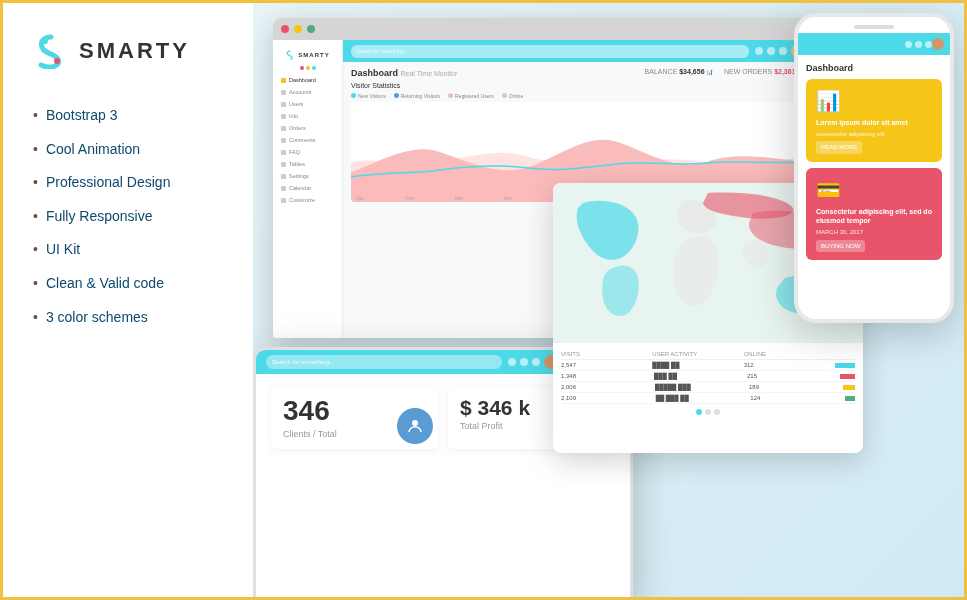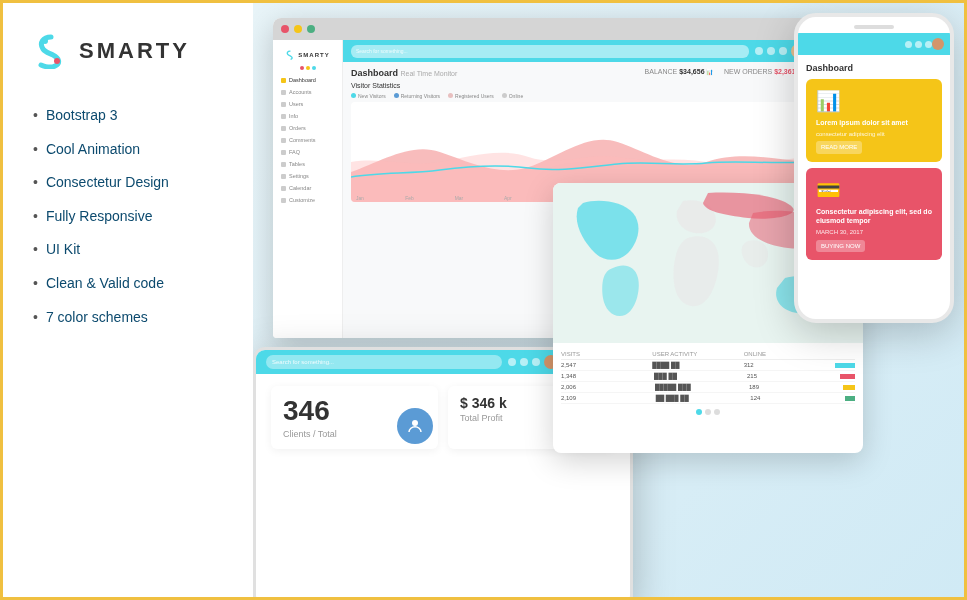--- a/index.html
+++ b/index.html
@@ -496,25 +496,25 @@
         <path d="M18 4 C10 4, 6 10, 10 16 C12 19, 16 20, 20 22 C26 25, 28 30, 22 33 C16 36, 8 32, 8 32" fill="none" stroke="#4dd9e8" stroke-width="5" stroke-linecap="round"></path>
         <circle cx="12" cy="8" r="3" fill="#4dd9e8"></circle>
         <circle cx="24" cy="28" r="3" fill="#e85469"></circle>
       </svg>
       <span class="logo-text">SMARTY</span>
     </div>
 
     <ul class="feature-list">
     <li>Bootstrap 3</li>
         <li>Cool Animation</li>
-        <li>Consectetur Design</li>
+        <li>Professional Design</li>
         <li>Fully Responsive</li>
         <li>UI Kit</li>
         <li>Clean &amp; Valid code</li>
-        <li>7 color schemes</li>
+        <li>3 color schemes</li>
       </ul>
   </div>
 
   <div class="right-panel">
 
     <div class="desktop-mockup">
       <div class="desktop-top-bar">
         <div class="desktop-dot" style="background:#e85469;"></div>
         <div class="desktop-dot" style="background:#f5c518;"></div>
         <div class="desktop-dot" style="background:#4caf82;"></div>
@@ -660,21 +660,21 @@
           <div class="tablet-stat-icon blue">
             <svg width="18" height="18" viewBox="0 0 24 24" fill="white">
               <circle cx="12" cy="8" r="4"></circle>
               <path d="M4 20 C4 16 8 13 12 13 C16 13 20 16 20 20" stroke="white" stroke-width="2" fill="none"></path>
             </svg>
           </div>
         </div>
 
 
         <div class="tablet-stat-card">
-          <div class="tablet-stat-number" style="font-size:14px;">$ 346 k</div>
+          <div class="tablet-stat-number" style="font-size:21px;">$ 346 k</div>
           <div class="tablet-stat-label">Total Profit</div>
           <div class="tablet-stat-icon green">
             <svg width="18" height="18" viewBox="0 0 24 24" fill="white">
               <polyline points="4,18 9,12 14,15 20,7" stroke="white" stroke-width="2" fill="none"></polyline>
               <polyline points="16,7 20,7 20,11" stroke="white" stroke-width="2" fill="none"></polyline>
             </svg>
           </div>
         </div>
       </div>
     </div>

